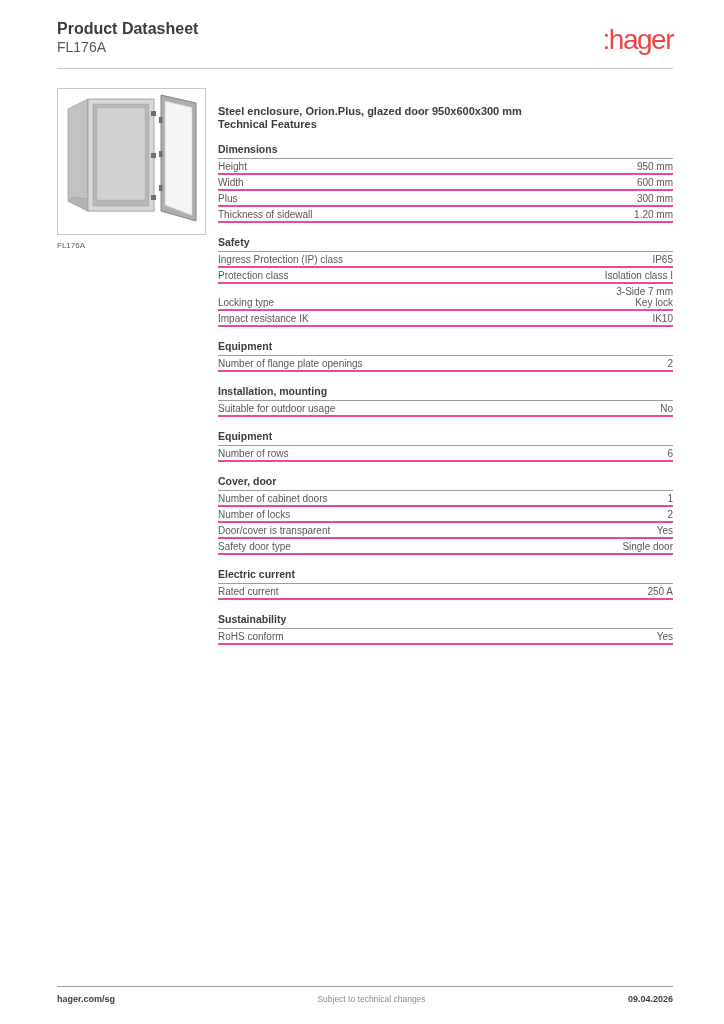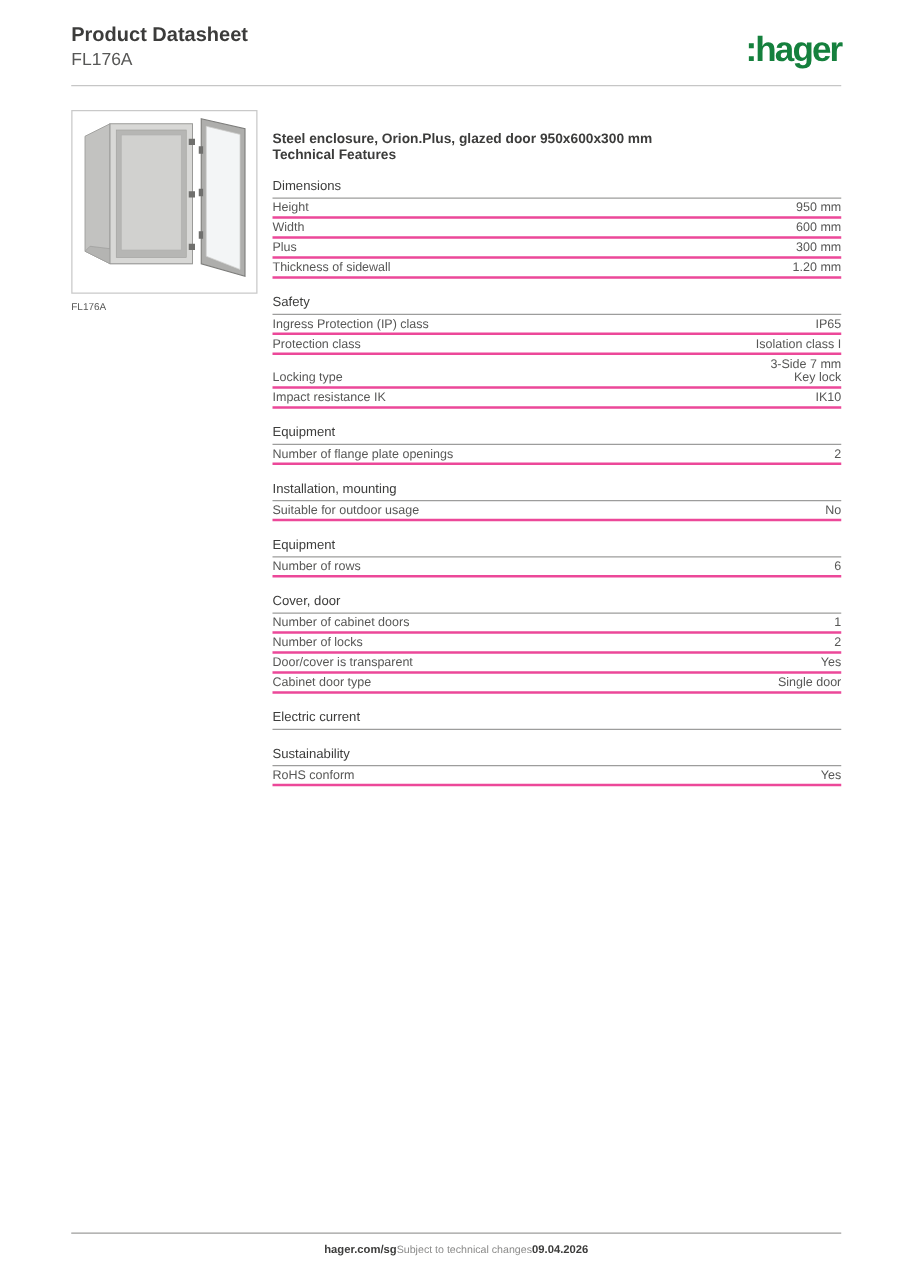--- a/index.html
+++ b/index.html
@@ -31,22 +31,22 @@
     color: #3c3c3b;
     line-height: 19px;
   }
   .header-code {
     font-size: 14px;
     color: #575756;
     line-height: 18px;
   }
   .logo {
     font-size: 28px;
-    font-weight: bold;
-    color: #15803d;
+    font-weight: normal;
+    color: #ef4444;
     letter-spacing: -1.5px;
     line-height: 1;
     margin-top: 7px;
   }
   .header-divider {
     position: absolute;
     top: 68px;
     left: 57px;
     right: 51px;
     border-top: 1px solid #c6c6c6;
@@ -86,21 +86,21 @@
     font-size: 11px;
     font-weight: bold;
     color: #3c3c3b;
   }
 
   
   #sections { margin-top: 1px; }
   .section { margin-top: 13px; }
   .section h3 {
     font-size: 10.5px;
-    font-weight: normal;
+    font-weight: bold;
     color: #3c3c3b;
     line-height: 12px;
     padding-bottom: 3px;
     border-bottom: 1px solid #9d9d9c;
   }
   .spec-row {
     display: flex;
     justify-content: space-between;
     align-items: flex-end;
     font-size: 10px;
@@ -114,21 +114,21 @@
 
   
   .footer {
     position: absolute;
     top: 986px;
     left: 57px;
     right: 51px;
     border-top: 1px solid #9d9d9c;
     padding-top: 7px;
     display: flex;
-    justify-content: center;
+    justify-content: space-between;
     align-items: baseline;
   }
   .footer-left, .footer-right {
     font-size: 9px;
     font-weight: bold;
     color: #3c3c3b;
   }
   .footer-center {
     font-size: 8.5px;
     color: #8b8b8a;
@@ -252,26 +252,30 @@
             </div>
             <div class="spec-row">
               <span class="spec-label">Number of locks</span>
               <span class="spec-value">2</span>
             </div>
             <div class="spec-row">
               <span class="spec-label">Door/cover is transparent</span>
               <span class="spec-value">Yes</span>
             </div>
             <div class="spec-row">
-              <span class="spec-label">Cabinet door type</span>
+              <span class="spec-label">Safety door type</span>
               <span class="spec-value">Single door</span>
             </div>
           </div>
           <div class="section">
             <h3>Electric current</h3>
+            <div class="spec-row">
+              <span class="spec-label">Rated current</span>
+              <span class="spec-value">250 A</span>
+            </div>
           </div>
           <div class="section">
             <h3>Sustainability</h3>
             <div class="spec-row">
               <span class="spec-label">RoHS conform</span>
               <span class="spec-value">Yes</span>
             </div>
           </div>
         </div>
     </div>

